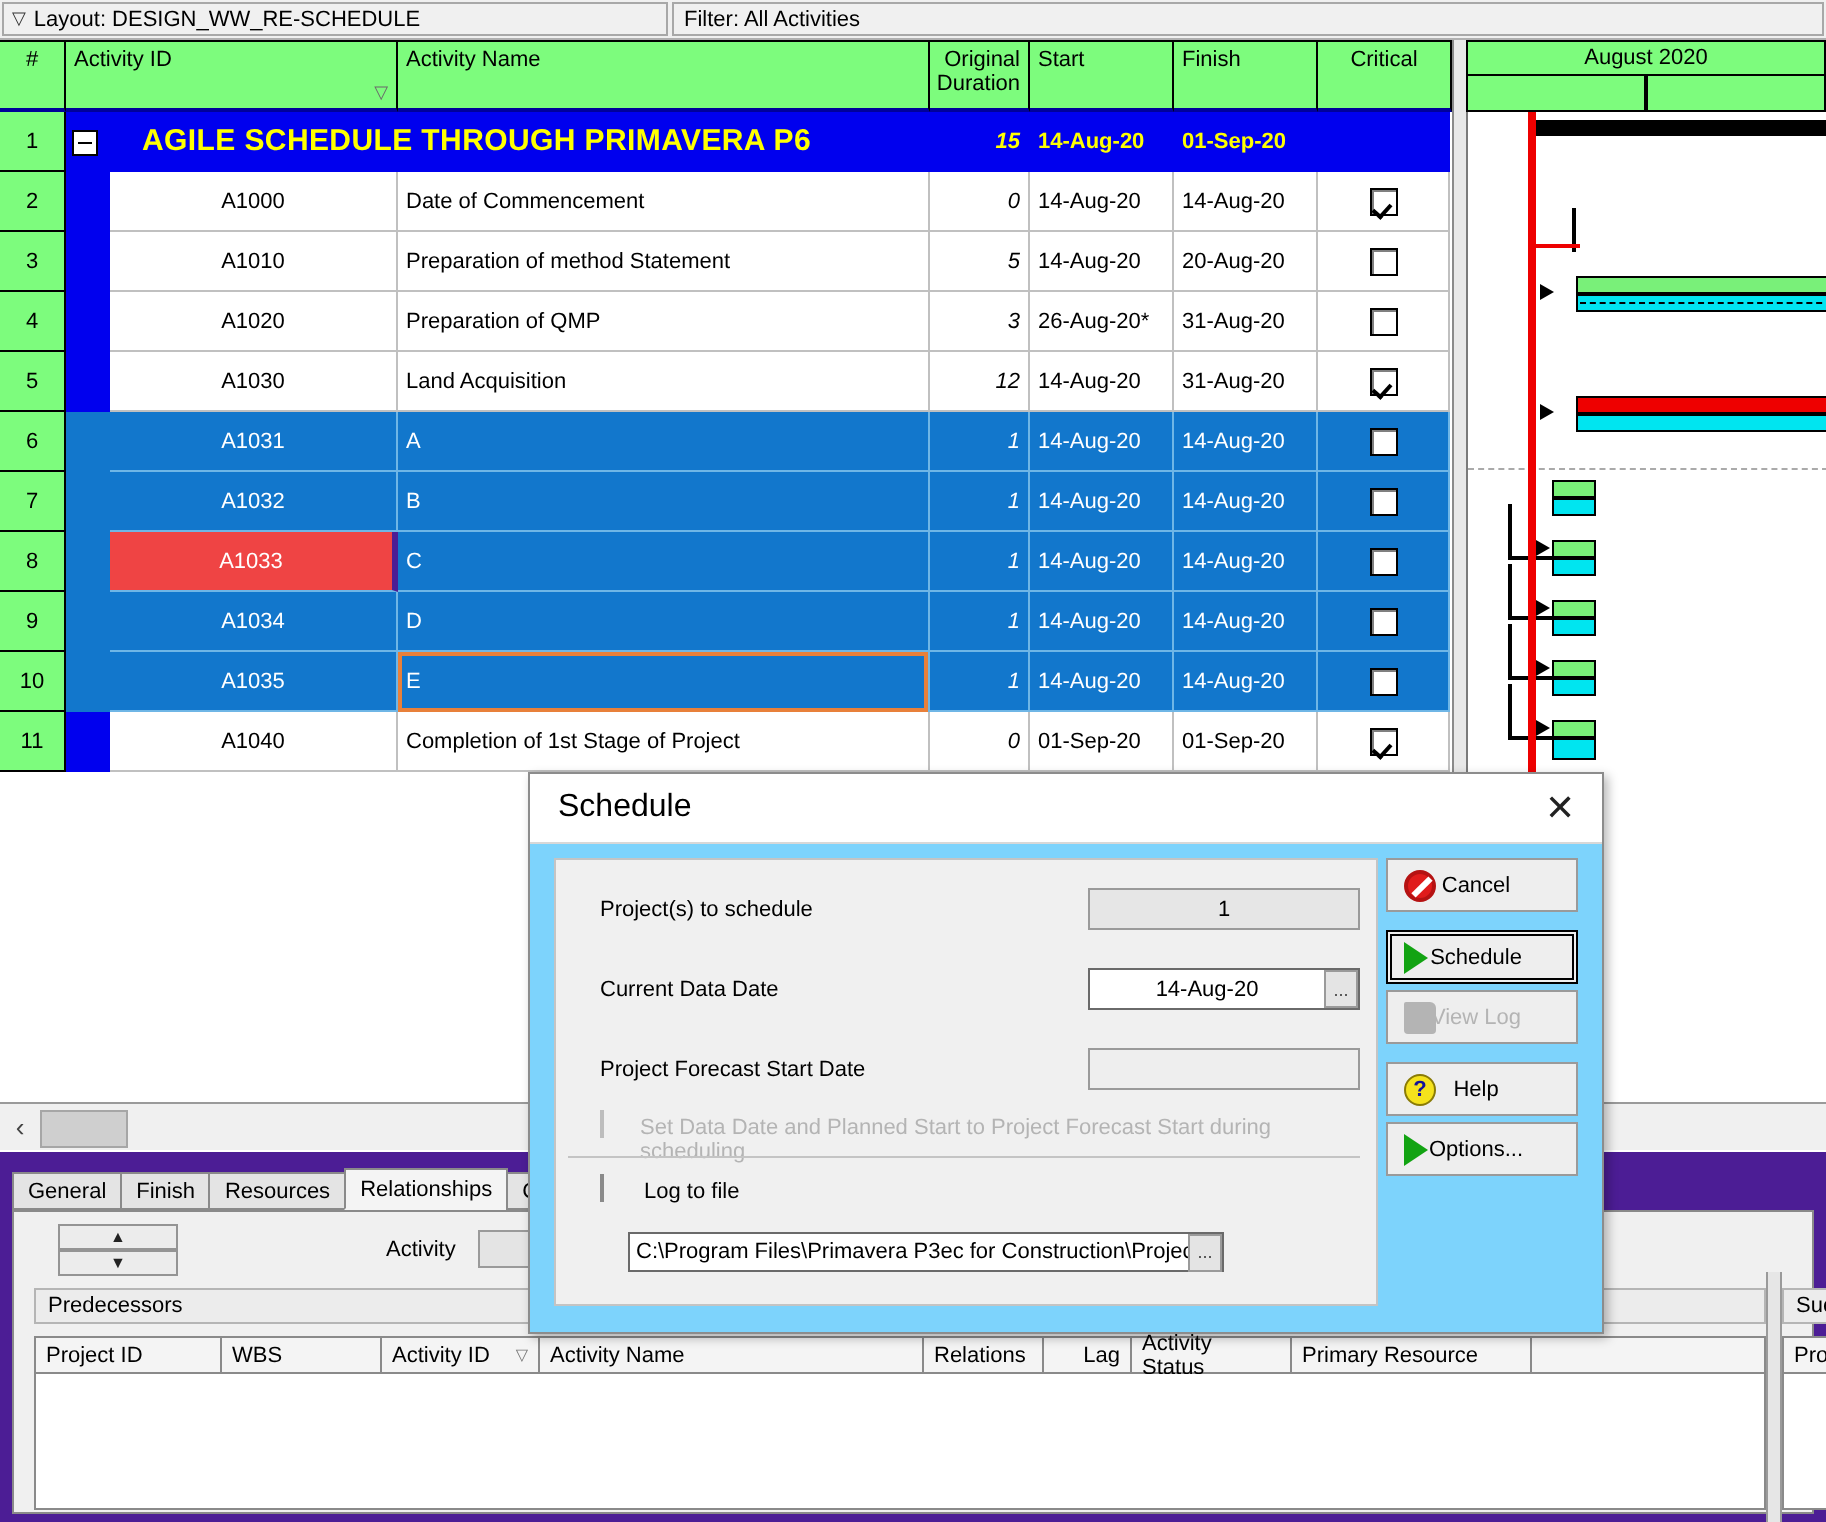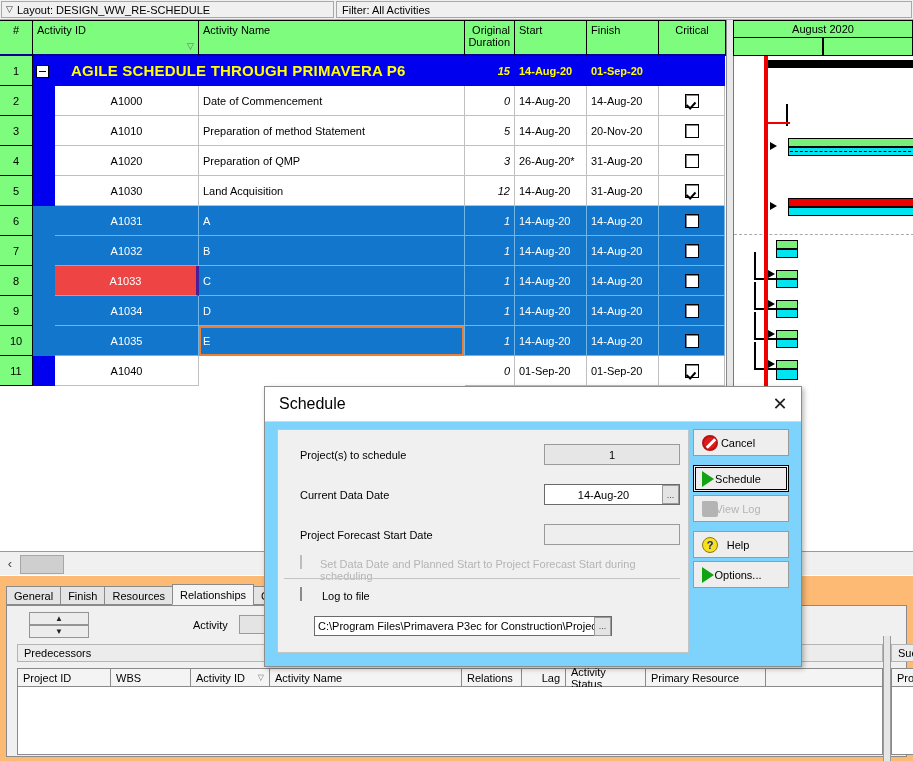--- a/index.html
+++ b/index.html
@@ -96,21 +96,21 @@
 
   
   .hsplit{position:absolute;left:0;top:386px;width:913px;height:165px;background:#fff;}
   .scrollrow{position:absolute;left:0;top:551px;width:913px;height:24px;background:#f0f0f0;
              border-top:1px solid #9a9a9a;border-bottom:1px solid #9a9a9a;}
   .sc-left{position:absolute;left:2px;top:3px;width:16px;height:17px;display:flex;align-items:center;
            justify-content:center;color:#444;font-size:13px;}
   .sc-thumb{position:absolute;left:20px;top:3px;width:42px;height:17px;background:#cfcfcf;
             border:1px solid #a6a6a6;}
 
-  .bottom{position:absolute;left:0;top:575px;width:913px;height:186px;background:#fdba74;border-top:1px solid #fff;}
+  .bottom{position:absolute;left:0;top:575px;width:913px;height:186px;background:#4c1d95;border-top:1px solid #fff;}
   .tabs{position:absolute;left:6px;top:10px;display:flex;}
   .tab{height:19px;padding:0 7px;background:#e4e4e4;border:1px solid #8a8a8a;border-bottom:1px solid #8a8a8a;
        margin-right:-1px;display:flex;align-items:center;box-sizing:border-box;}
   .tab.active{background:#f4f4f4;border-bottom:1px solid #f4f4f4;height:21px;margin-top:-2px;}
   .tabpane{position:absolute;left:6px;top:29px;width:901px;height:152px;background:#f0f0f0;
            border:1px solid #8a8a8a;border-top:1px solid #8a8a8a;box-sizing:border-box;}
   .spin{position:absolute;left:22px;top:6px;width:60px;height:28px;}
   .spin div{width:60px;height:13px;background:#ececec;border:1px solid #949494;box-sizing:border-box;
             display:flex;align-items:center;justify-content:center;font-size:8px;color:#222;}
   .actlabel{position:absolute;left:186px;top:13px;}
@@ -242,21 +242,21 @@
             <span class="chk on"></span>
           </div>
         </div>
         <div class="row" style="top: 60px;">
           <div class="cell c-idx">3</div>
           <div class="wbsbar"></div>
           <div class="cell c-aid" style="left:55px;width:144px;background:#fff;color:#000;border-right:1px solid #c0c0c0;border-bottom:1px solid #c0c0c0;justify-content:center;">A1010</div>
           <div class="cell c-anm">Preparation of method Statement</div>
           <div class="cell c-dur num">5</div>
           <div class="cell c-st">14-Aug-20</div>
-          <div class="cell c-fi">20-Nov-20</div>
+          <div class="cell c-fi">20-Aug-20</div>
           <div class="cell c-cr">
             <span class="chk"></span>
           </div>
         </div>
         <div class="row" style="top: 90px;">
           <div class="cell c-idx">4</div>
           <div class="wbsbar"></div>
           <div class="cell c-aid" style="left:55px;width:144px;background:#fff;color:#000;border-right:1px solid #c0c0c0;border-bottom:1px solid #c0c0c0;justify-content:center;">A1020</div>
           <div class="cell c-anm">Preparation of QMP</div>
           <div class="cell c-dur num">3</div>
@@ -336,20 +336,21 @@
           <div class="cell c-fi">14-Aug-20</div>
           <div class="cell c-cr">
             <span class="chk"></span>
           </div>
           <div class="focusbox"></div>
         </div>
         <div class="row" style="top: 300px;">
           <div class="cell c-idx">11</div>
           <div class="wbsbar"></div>
           <div class="cell c-aid" style="left:55px;width:144px;background:#fff;color:#000;border-right:1px solid #c0c0c0;border-bottom:1px solid #c0c0c0;justify-content:center;">A1040</div>
+          <div class="cell c-anm">Completion of 1st Stage of Project</div>
           <div class="cell c-dur num">0</div>
           <div class="cell c-st">01-Sep-20</div>
           <div class="cell c-fi">01-Sep-20</div>
           <div class="cell c-cr">
             <span class="chk on"></span>
           </div>
         </div>
       </div>
   </div>
 

